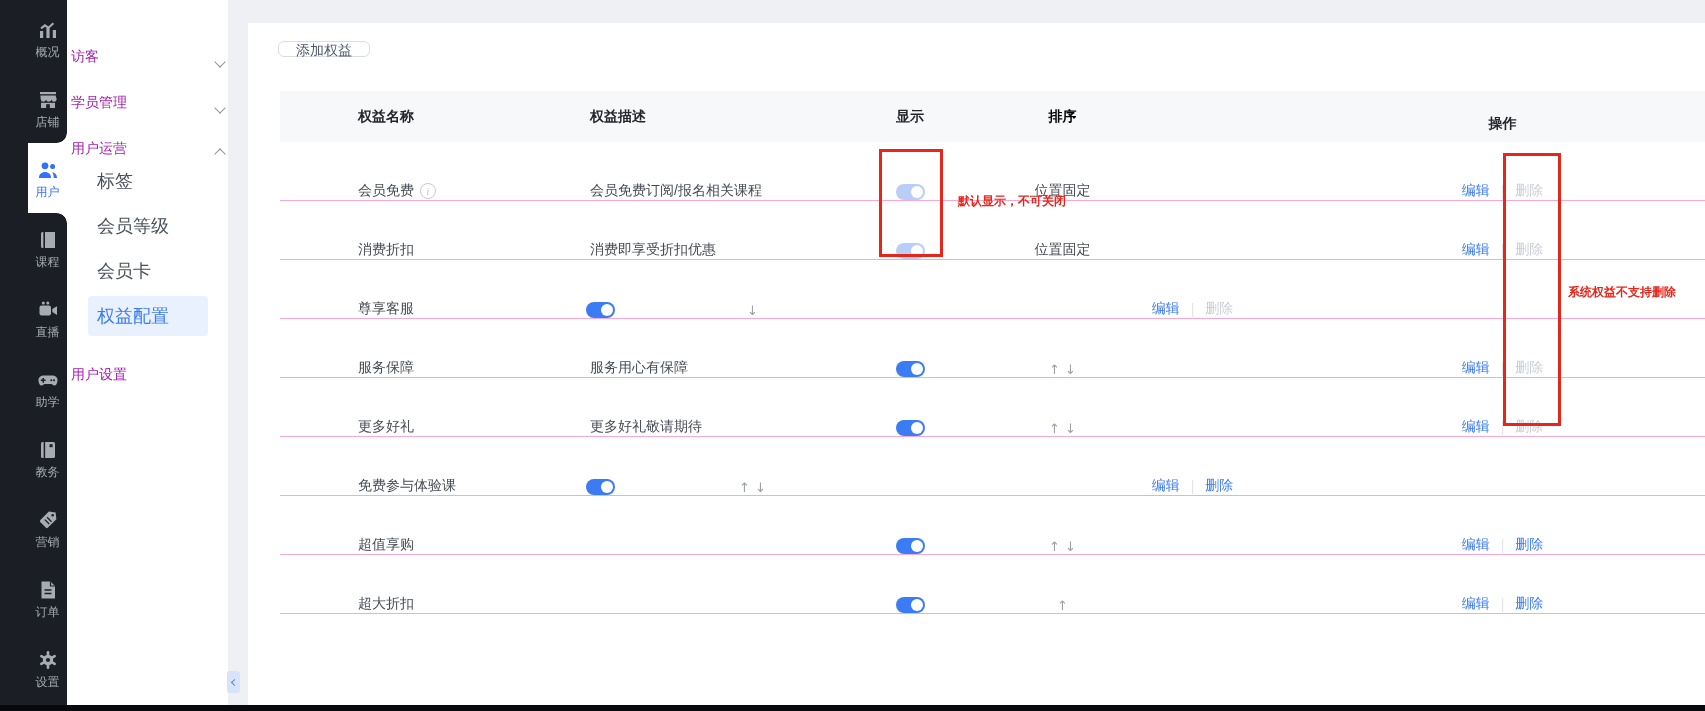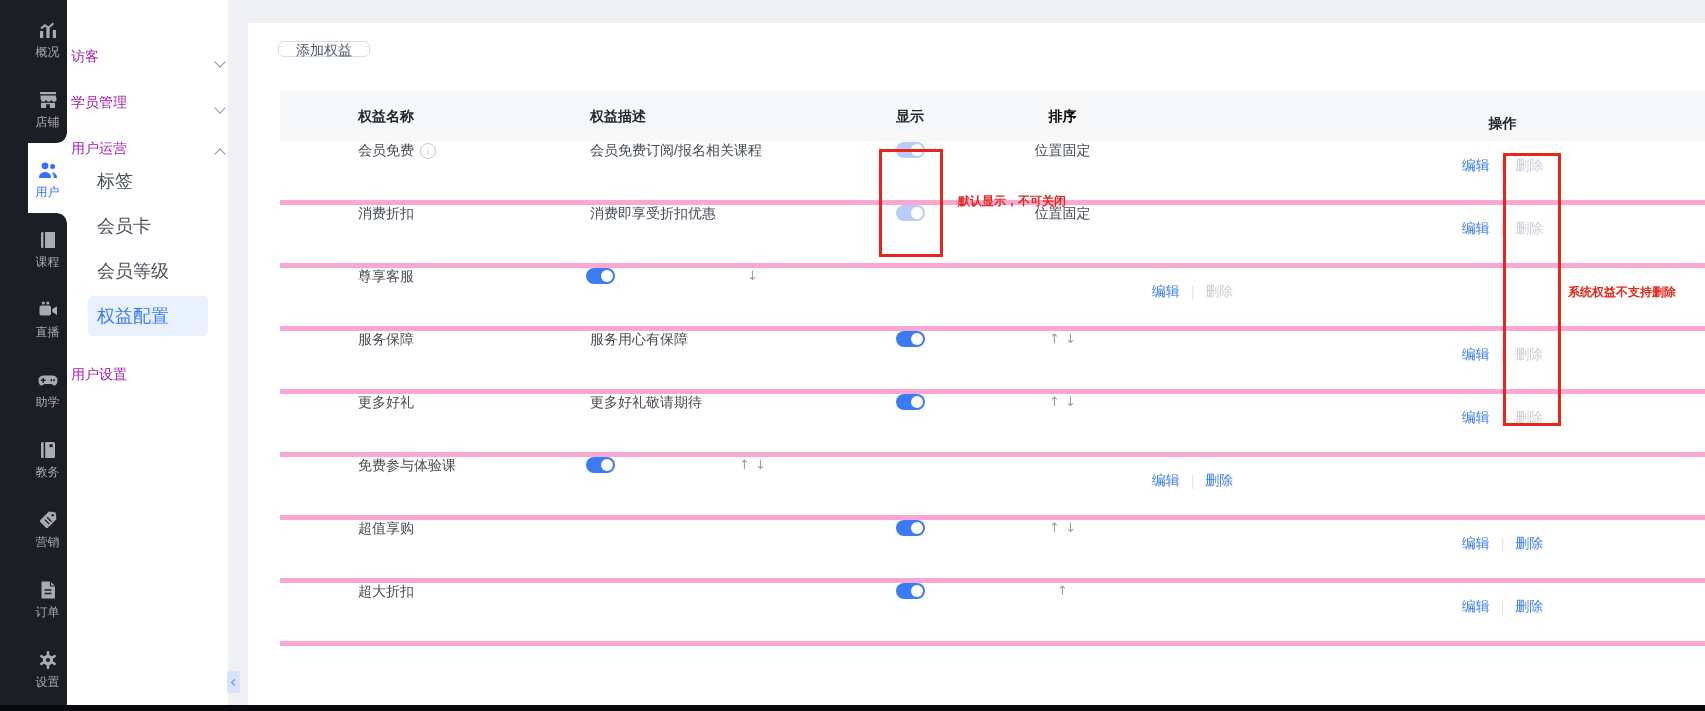--- a/index.html
+++ b/index.html
@@ -30,21 +30,21 @@
   .gutter{position:absolute;left:228px;top:0;width:20px;height:711px;background:#eef0f3;z-index:1;}
   .topband{position:absolute;left:228px;top:0;width:1477px;height:23px;background:#eef0f3;z-index:1;}
   .collapse-handle{position:absolute;left:227px;top:671px;width:13px;height:22px;background:#d7e3fb;border-radius:3px;z-index:4;display:flex;align-items:center;justify-content:center;cursor:pointer;}
   .collapse-handle .mini-chev{width:4px;height:4px;border-left:1.5px solid #5a86e8;border-bottom:1.5px solid #5a86e8;transform:rotate(45deg);margin-left:2px;}
   
   .card{position:absolute;left:248px;top:23px;width:1457px;height:682px;background:#fff;border-radius:8px 0 0 0;z-index:2;}
   .add-btn{position:absolute;left:30px;top:18px;min-width:92px;height:16px;background:#fff;border:1px solid #d8dce3;border-radius:6px;font-size:14px;color:#4e5969;cursor:pointer;font-family:inherit;padding:0 14px;}
   
   .tbl{position:absolute;left:32px;top:68px;width:1425px;}
   .thead{display:flex;align-items:center;height:51px;background:#f7f8fa;font-weight:bold;font-size:14px;color:#23262b;}
-  .trow{display:flex;align-items:flex-start;height:58px;border-bottom:5px solid #f9a8d4;font-size:14px;color:#464c55;background:#fff;}
+  .trow{display:flex;align-items:flex-end;height:58px;border-bottom:1px solid #f9a8d4;font-size:14px;color:#464c55;background:#fff;}
   .c-name{width:230px;padding-left:78px;box-sizing:border-box;display:flex;align-items:center;}
   .c-desc{width:310px;padding-left:80px;box-sizing:border-box;}
   .c-show{width:180px;display:flex;justify-content:center;}
   .c-sort{width:125px;display:flex;justify-content:center;align-items:center;gap:5px;color:#99a0a9;}
   .c-gap{width:255px;}
   .c-act{width:245px;display:flex;justify-content:center;align-items:center;gap:11px;margin-top:15px;}
   .c-rest{flex:1;}
   .info-badge{display:inline-flex;align-items:center;justify-content:center;width:14px;height:14px;border:1px solid #c5c9d0;border-radius:50%;color:#c0c4cc;font-size:10px;margin-left:6px;font-family:"Liberation Serif",serif;font-style:italic;}
   .switch{position:relative;width:29px;height:16px;border-radius:8px;background:#3b7cf5;cursor:pointer;display:inline-block;}
   .switch .knob{position:absolute;top:2px;right:2px;width:12px;height:12px;border-radius:50%;background:#fff;}
@@ -165,24 +165,24 @@
     <span class="chev down"></span>
   </div>
   <div class="side-item">
     <span>用户运营</span>
     <span class="chev up"></span>
   </div>
   <div class="side-sub">
     <span>标签</span>
   </div>
   <div class="side-sub">
+    <span>会员等级</span>
+  </div>
+  <div class="side-sub">
     <span>会员卡</span>
-  </div>
-  <div class="side-sub">
-    <span>会员等级</span>
   </div>
   <div class="side-sub selected">
     <span>权益配置</span>
   </div>
   <div class="side-item">
     <span>用户设置</span>
   </div>
 </aside>
 
 <div class="topband"></div>

